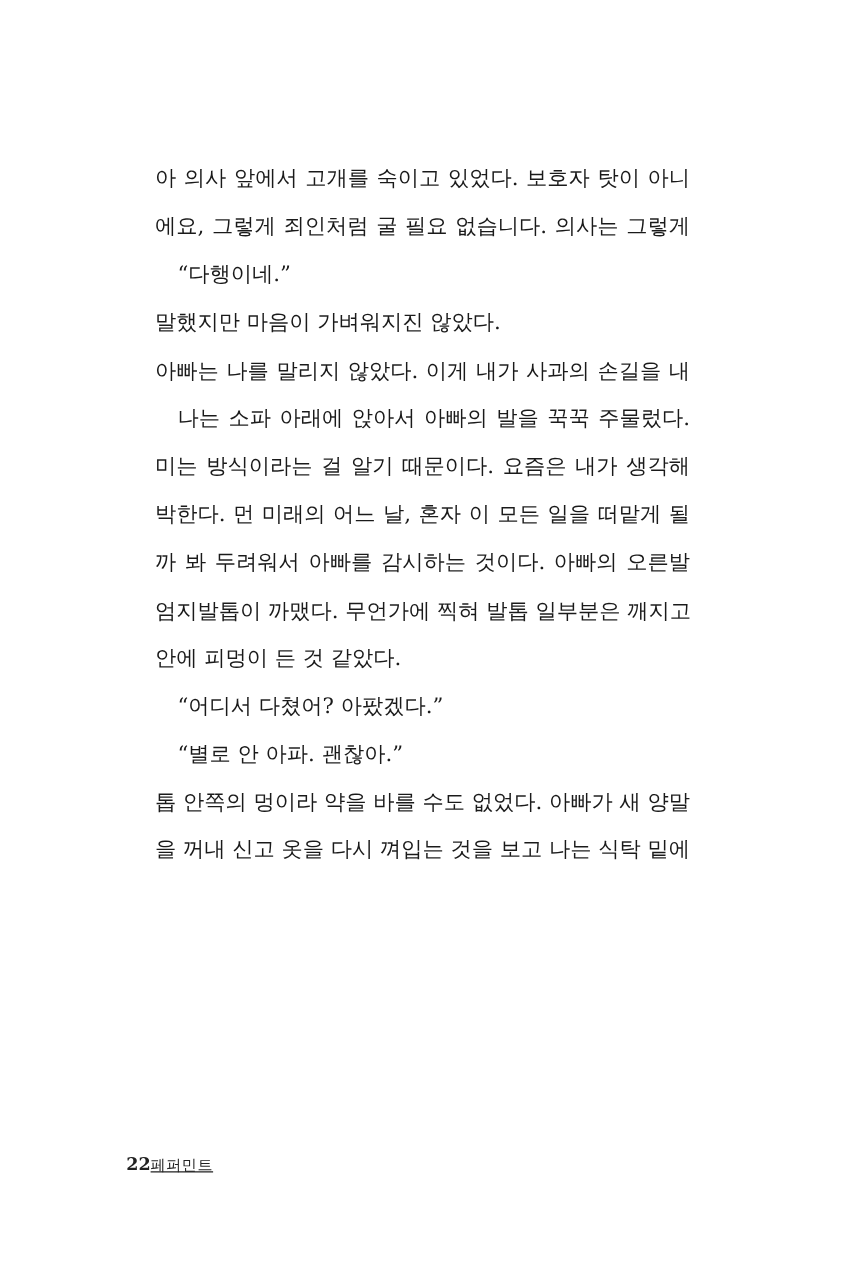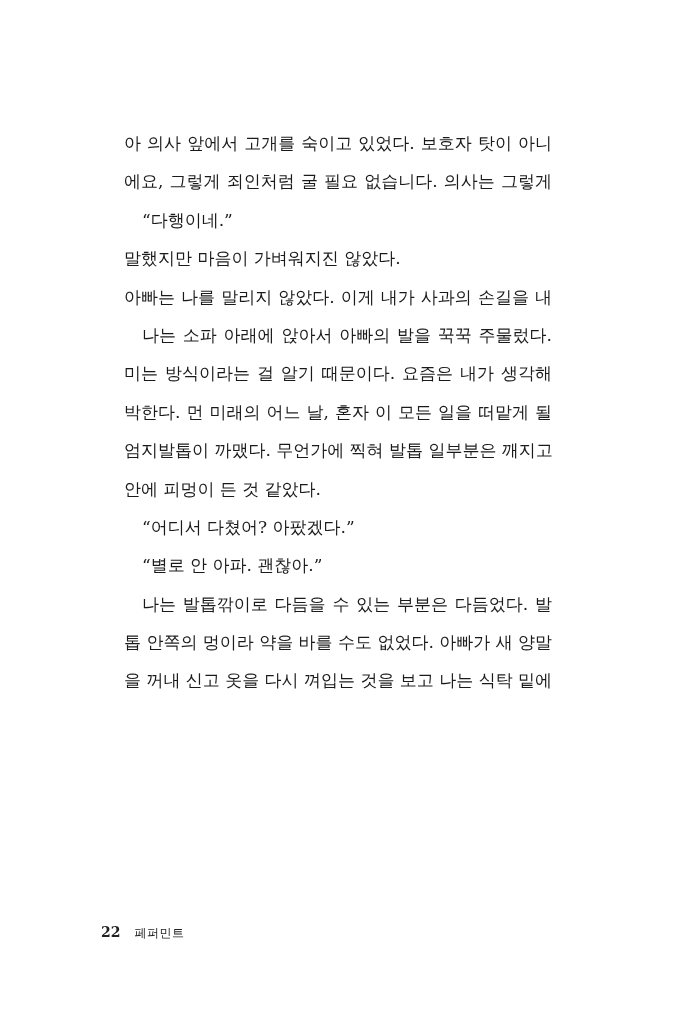--- a/index.html
+++ b/index.html
@@ -45,50 +45,50 @@
       padding-left: 18px;
     }
     .footer {
       position: absolute;
       left: 101px;
       top: 924px;
       font-size: 13px;
       color: #222;
       display: flex;
       align-items: baseline;
-      gap: 14px;
     }
     .footer .page-num {
       font-weight: bold;
       font-size: 14px;
       font-family: "DejaVu Serif", "Liberation Serif", serif;
     }
     .footer .book-title {
       font-size: 12px;
       letter-spacing: 0.5px;
+      text-decoration: underline;
     }
   </style>
 </head>
 <body>
 
 <div class="page">
   <div class="body-text">
     <div class="line">아 의사 앞에서 고개를 숙이고 있었다. 보호자 탓이 아니</div>
     <div class="line">에요, 그렇게 죄인처럼 굴 필요 없습니다. 의사는 그렇게</div>
     <div class="line last indent">“다행이네.”</div>
     <div class="line last">말했지만 마음이 가벼워지진 않았다.</div>
     <div class="line">아빠는 나를 말리지 않았다. 이게 내가 사과의 손길을 내</div>
     <div class="line indent">나는 소파 아래에 앉아서 아빠의 발을 꾹꾹 주물렀다.</div>
     <div class="line">미는 방식이라는 걸 알기 때문이다. 요즘은 내가 생각해</div>
     <div class="line">박한다. 먼 미래의 어느 날, 혼자 이 모든 일을 떠맡게 될</div>
+    <div class="line">까 봐 두려워서 아빠를 감시하는 것이다. 아빠의 오른발</div>
     <div class="line">엄지발톱이 까맸다. 무언가에 찍혀 발톱 일부분은 깨지고</div>
     <div class="line last">안에 피멍이 든 것 같았다.</div>
     <div class="line last indent">“어디서 다쳤어? 아팠겠다.”</div>
     <div class="line last indent">“별로 안 아파. 괜찮아.”</div>
-    <div class="line indent">나는 발톱깎이로 다듬을 수 있는 부분은 다듬었다. 발</div>
     <div class="line">톱 안쪽의 멍이라 약을 바를 수도 없었다. 아빠가 새 양말</div>
     <div class="line">을 꺼내 신고 옷을 다시 껴입는 것을 보고 나는 식탁 밑에</div>
   </div>
 
   <div class="footer">
     <span class="page-num">22</span>
     <span class="book-title">페퍼민트</span>
   </div>
 </div>
 

